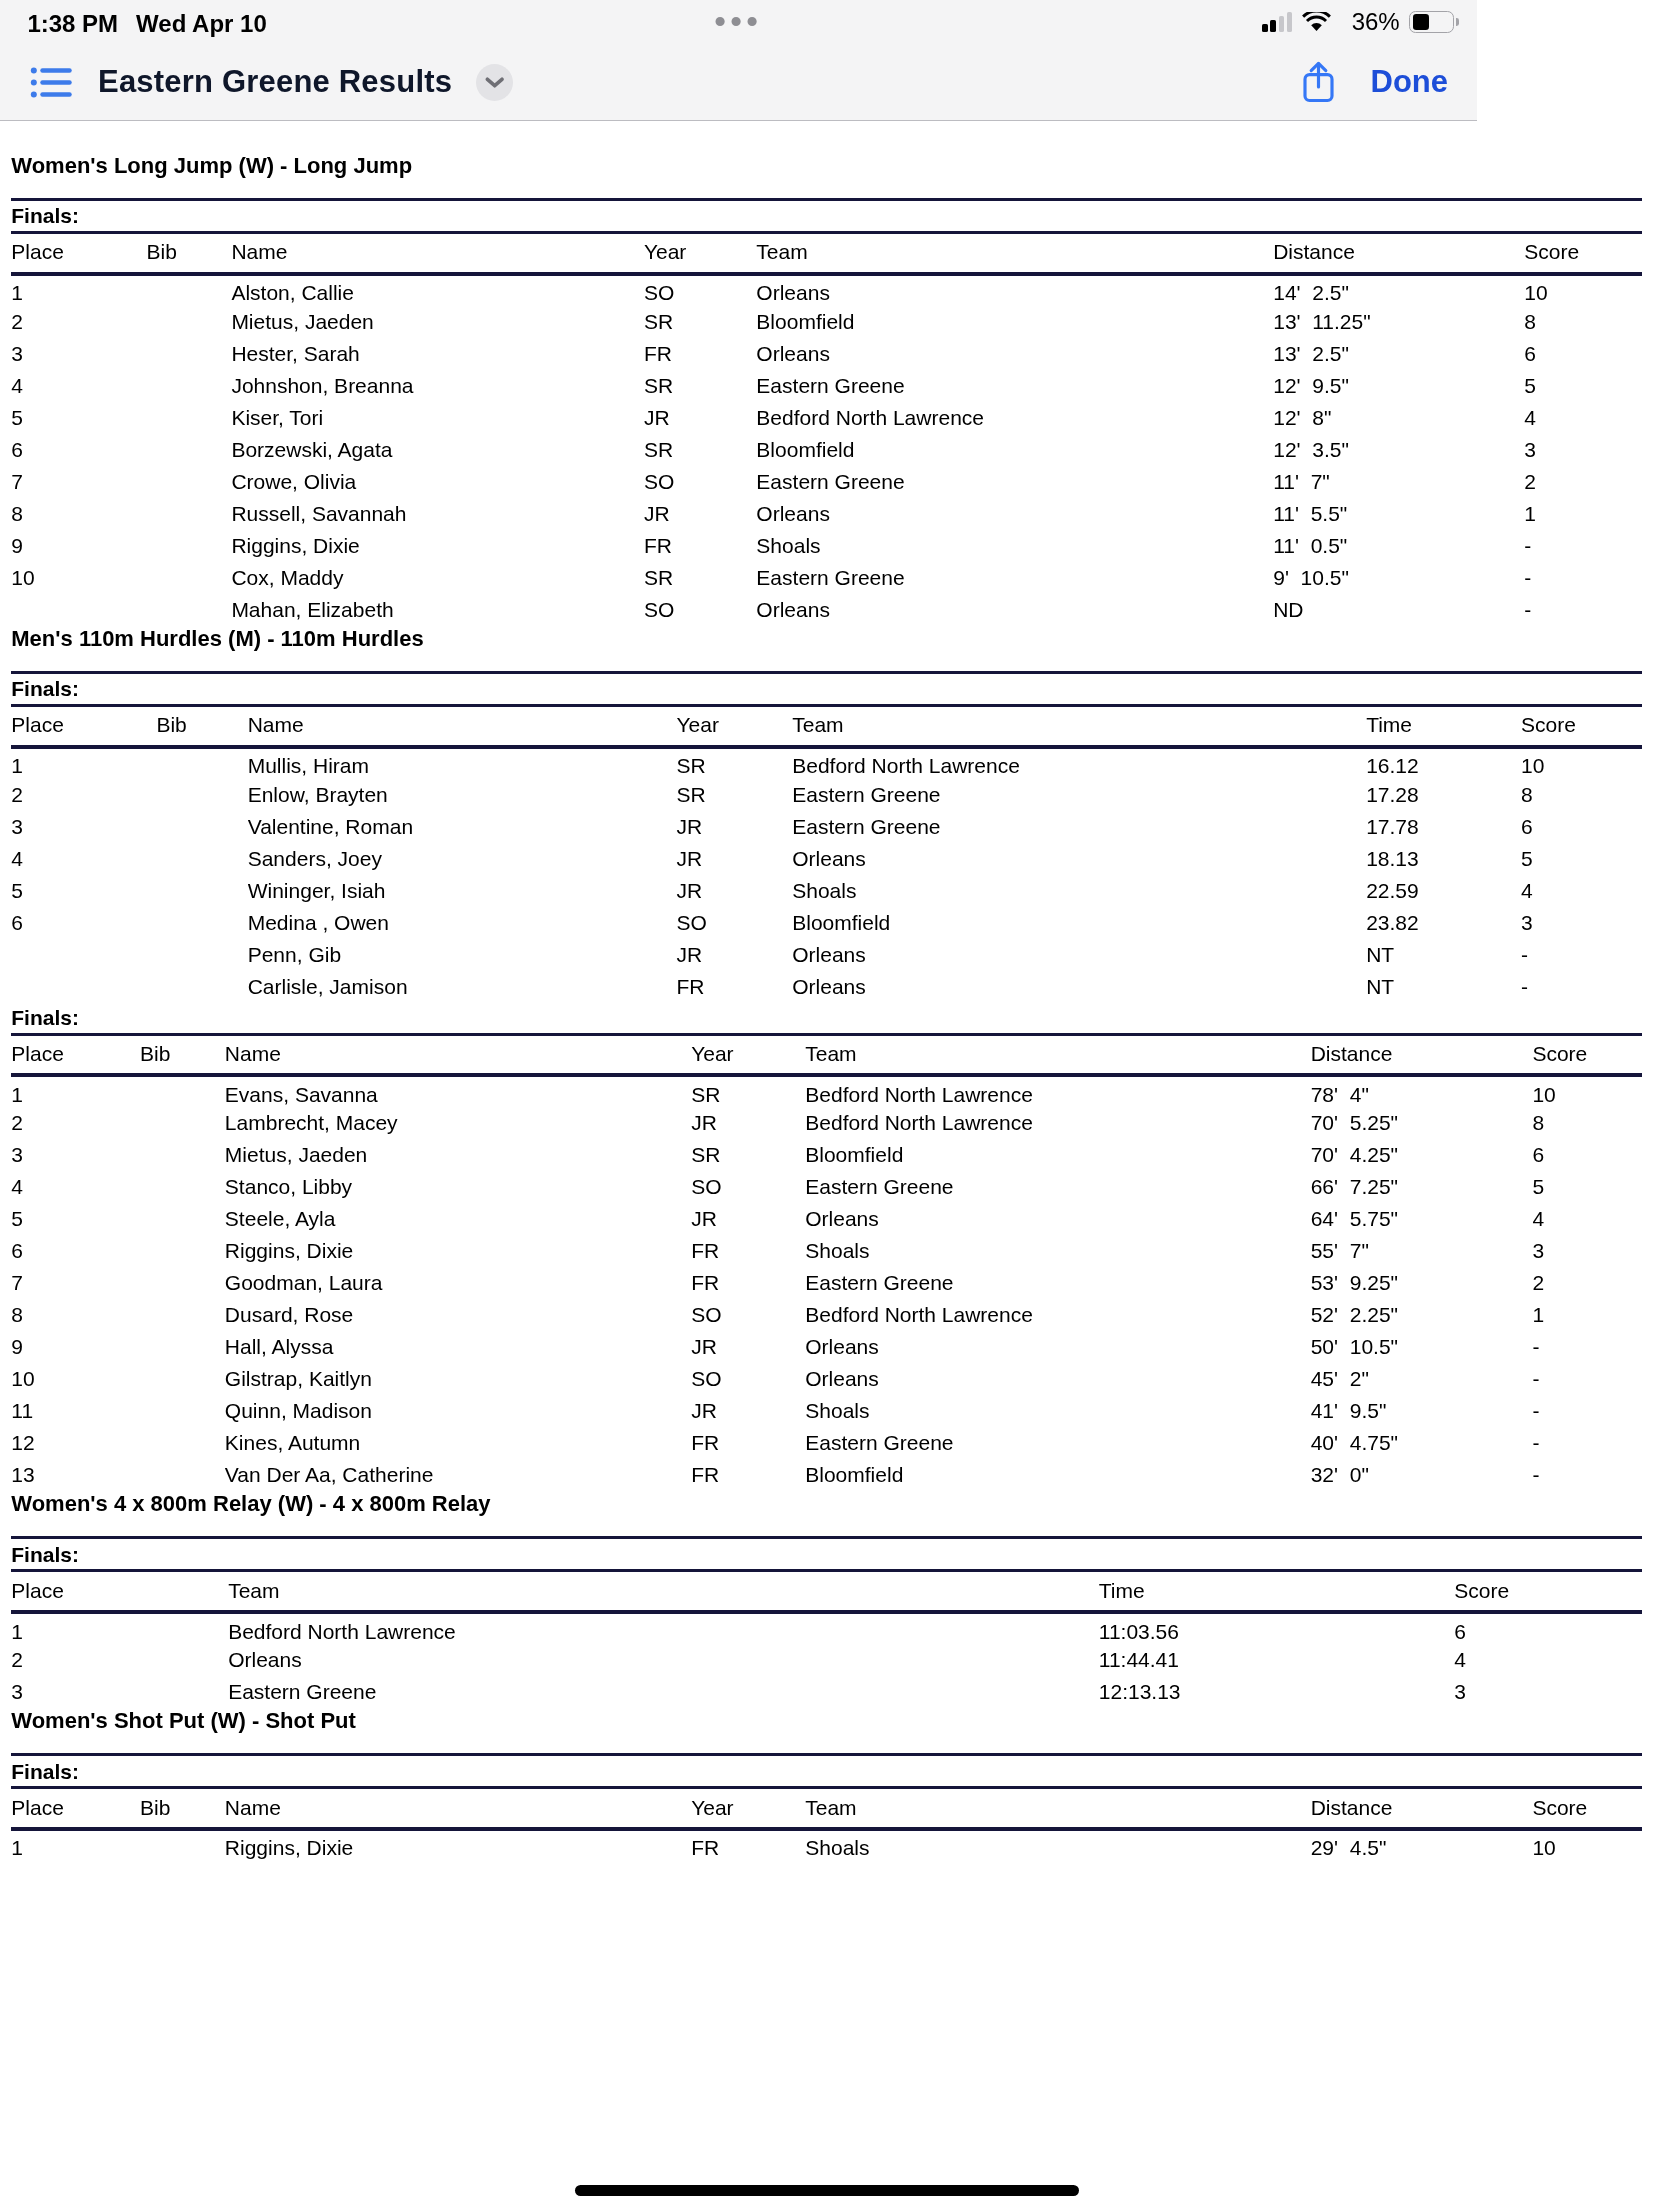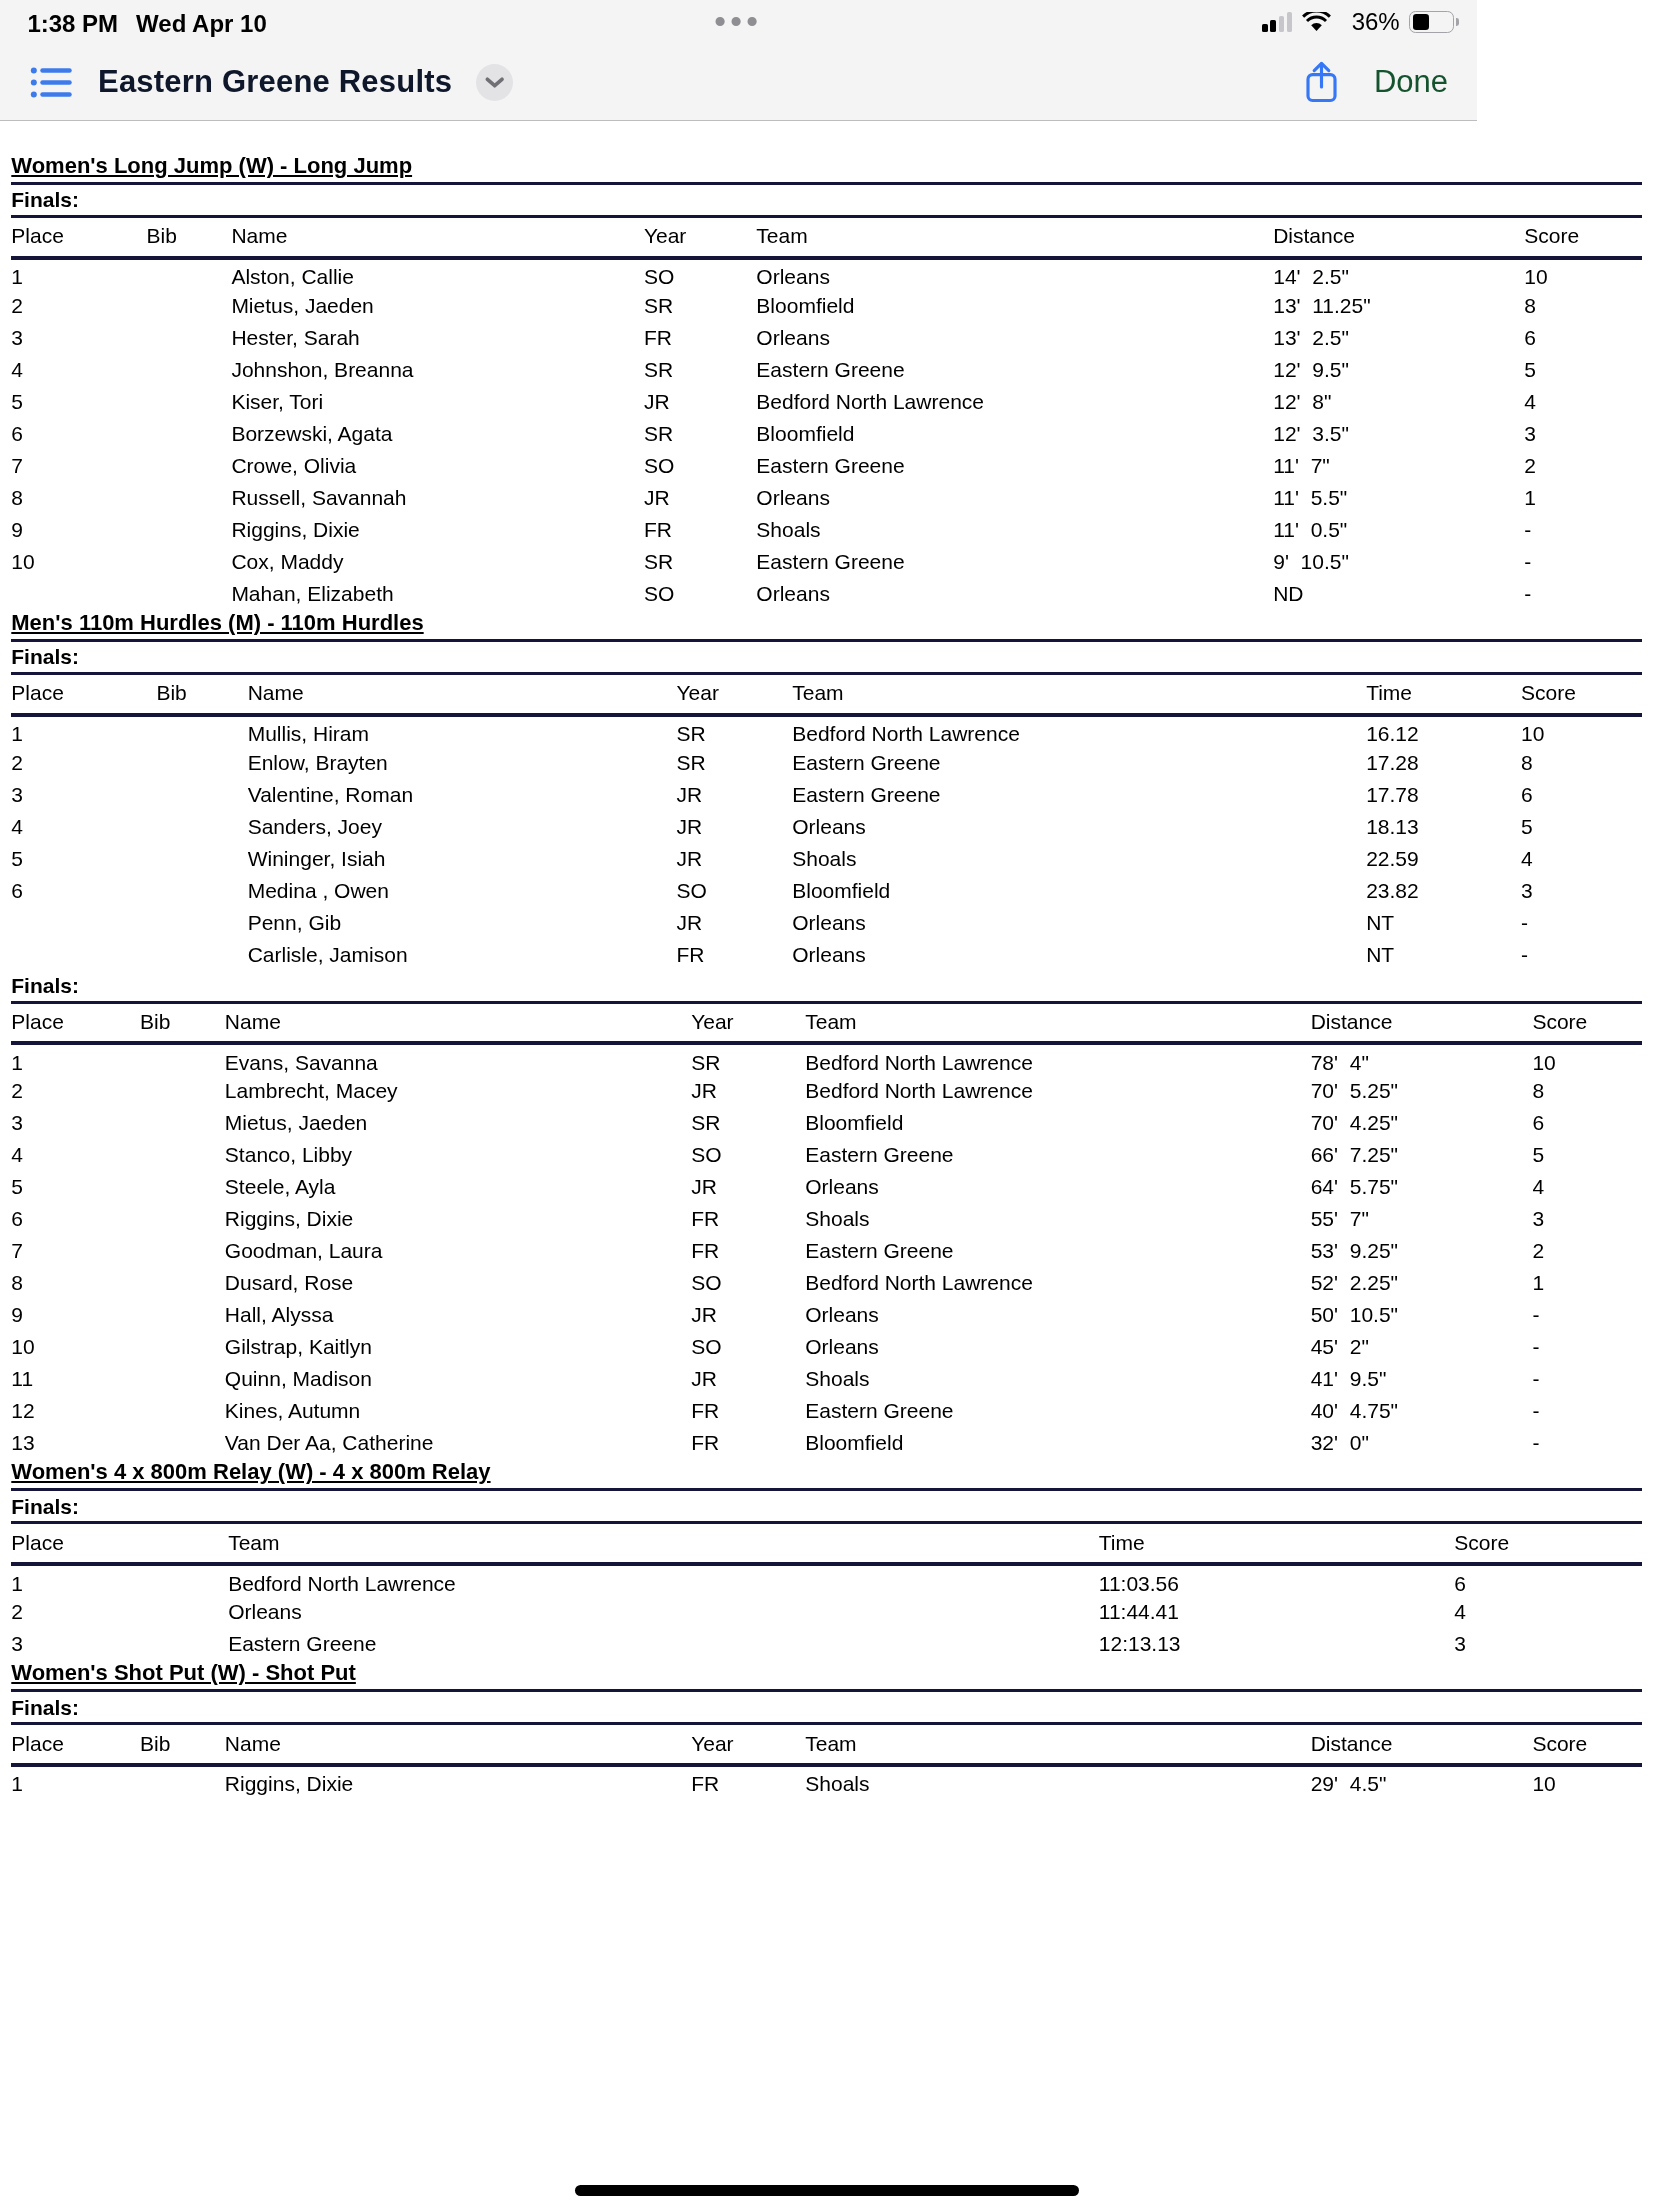--- a/index.html
+++ b/index.html
@@ -29,33 +29,33 @@
     display:flex; align-items:center; justify-content:space-between;
     padding:0 29px;
   }
   .tb-left { display:flex; align-items:center; gap:24px; }
   .tb-right { display:flex; align-items:center; gap:34px; }
   .doc-title { font-size:31px; font-weight:700; color:#0f172a; letter-spacing:0.2px; }
   .chev-circle {
     width:37px; height:37px; border-radius:50%; background:#e3e3e6;
     display:flex; align-items:center; justify-content:center; cursor:pointer;
   }
-  .done { font-size:31px; font-weight:400; color:#14532d; cursor:pointer; }
+  .done { font-size:31px; font-weight:700; color:#1d4ed8; cursor:pointer; }
   .icon-btn { cursor:pointer; display:flex; align-items:center; }
 
   
   .doc {
     position:absolute; top:121px; left:0; width:1653px; bottom:0;
     background:#fff; padding:32px 11.3px 0 11.3px; overflow:hidden;
   }
   .section { }
   .section:first-child { margin-top:0; }
   .event-title {
     font-size:22px; font-weight:700; line-height:26px;
-    padding-bottom:3px; border-bottom:3.2px solid #15153a;text-decoration:underline;
+    padding-bottom:19px; border-bottom:3.2px solid #15153a;
   }
   .finals {
     font-size:21px; font-weight:700; line-height:26px;
     padding:2.4px 0 1.6px 0; border-bottom:3.2px solid #15153a;
   }
   table { width:100%; border-collapse:collapse; table-layout:fixed; }
   th {
     font-size:21px; font-weight:400; text-align:left;
     padding:6.5px 0 7.3px 0; border-bottom:4.8px solid #15153a;
   }

